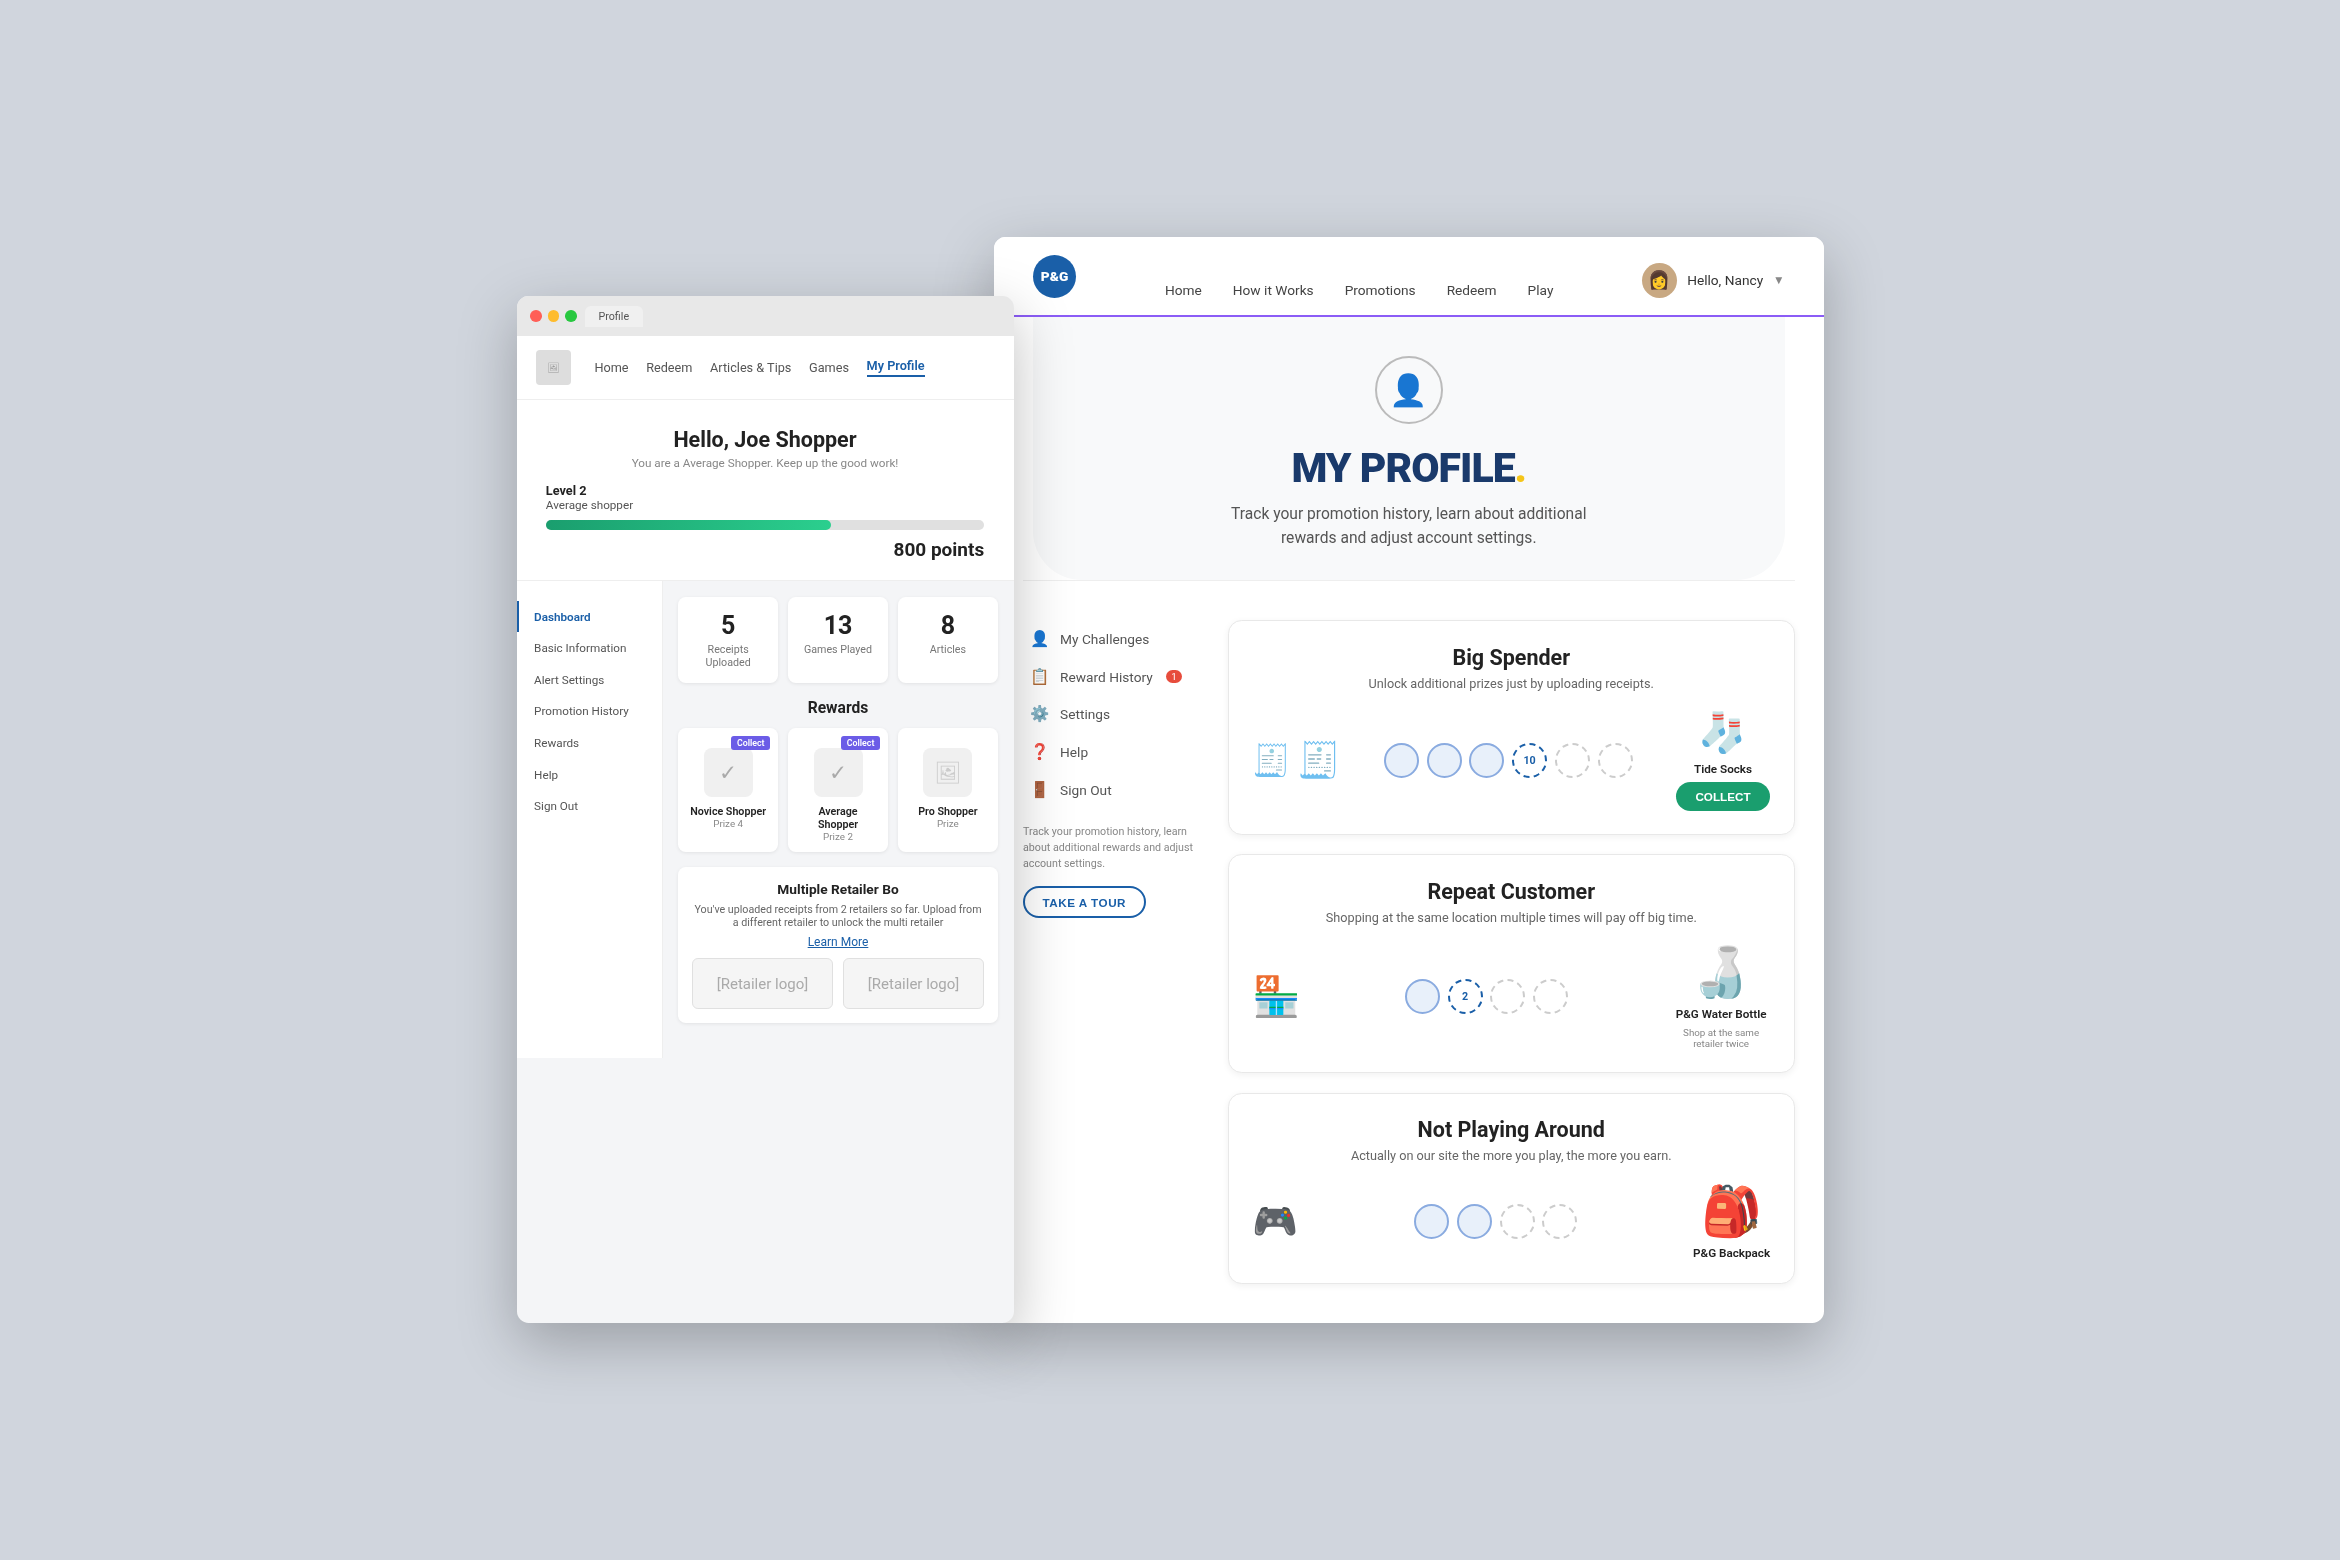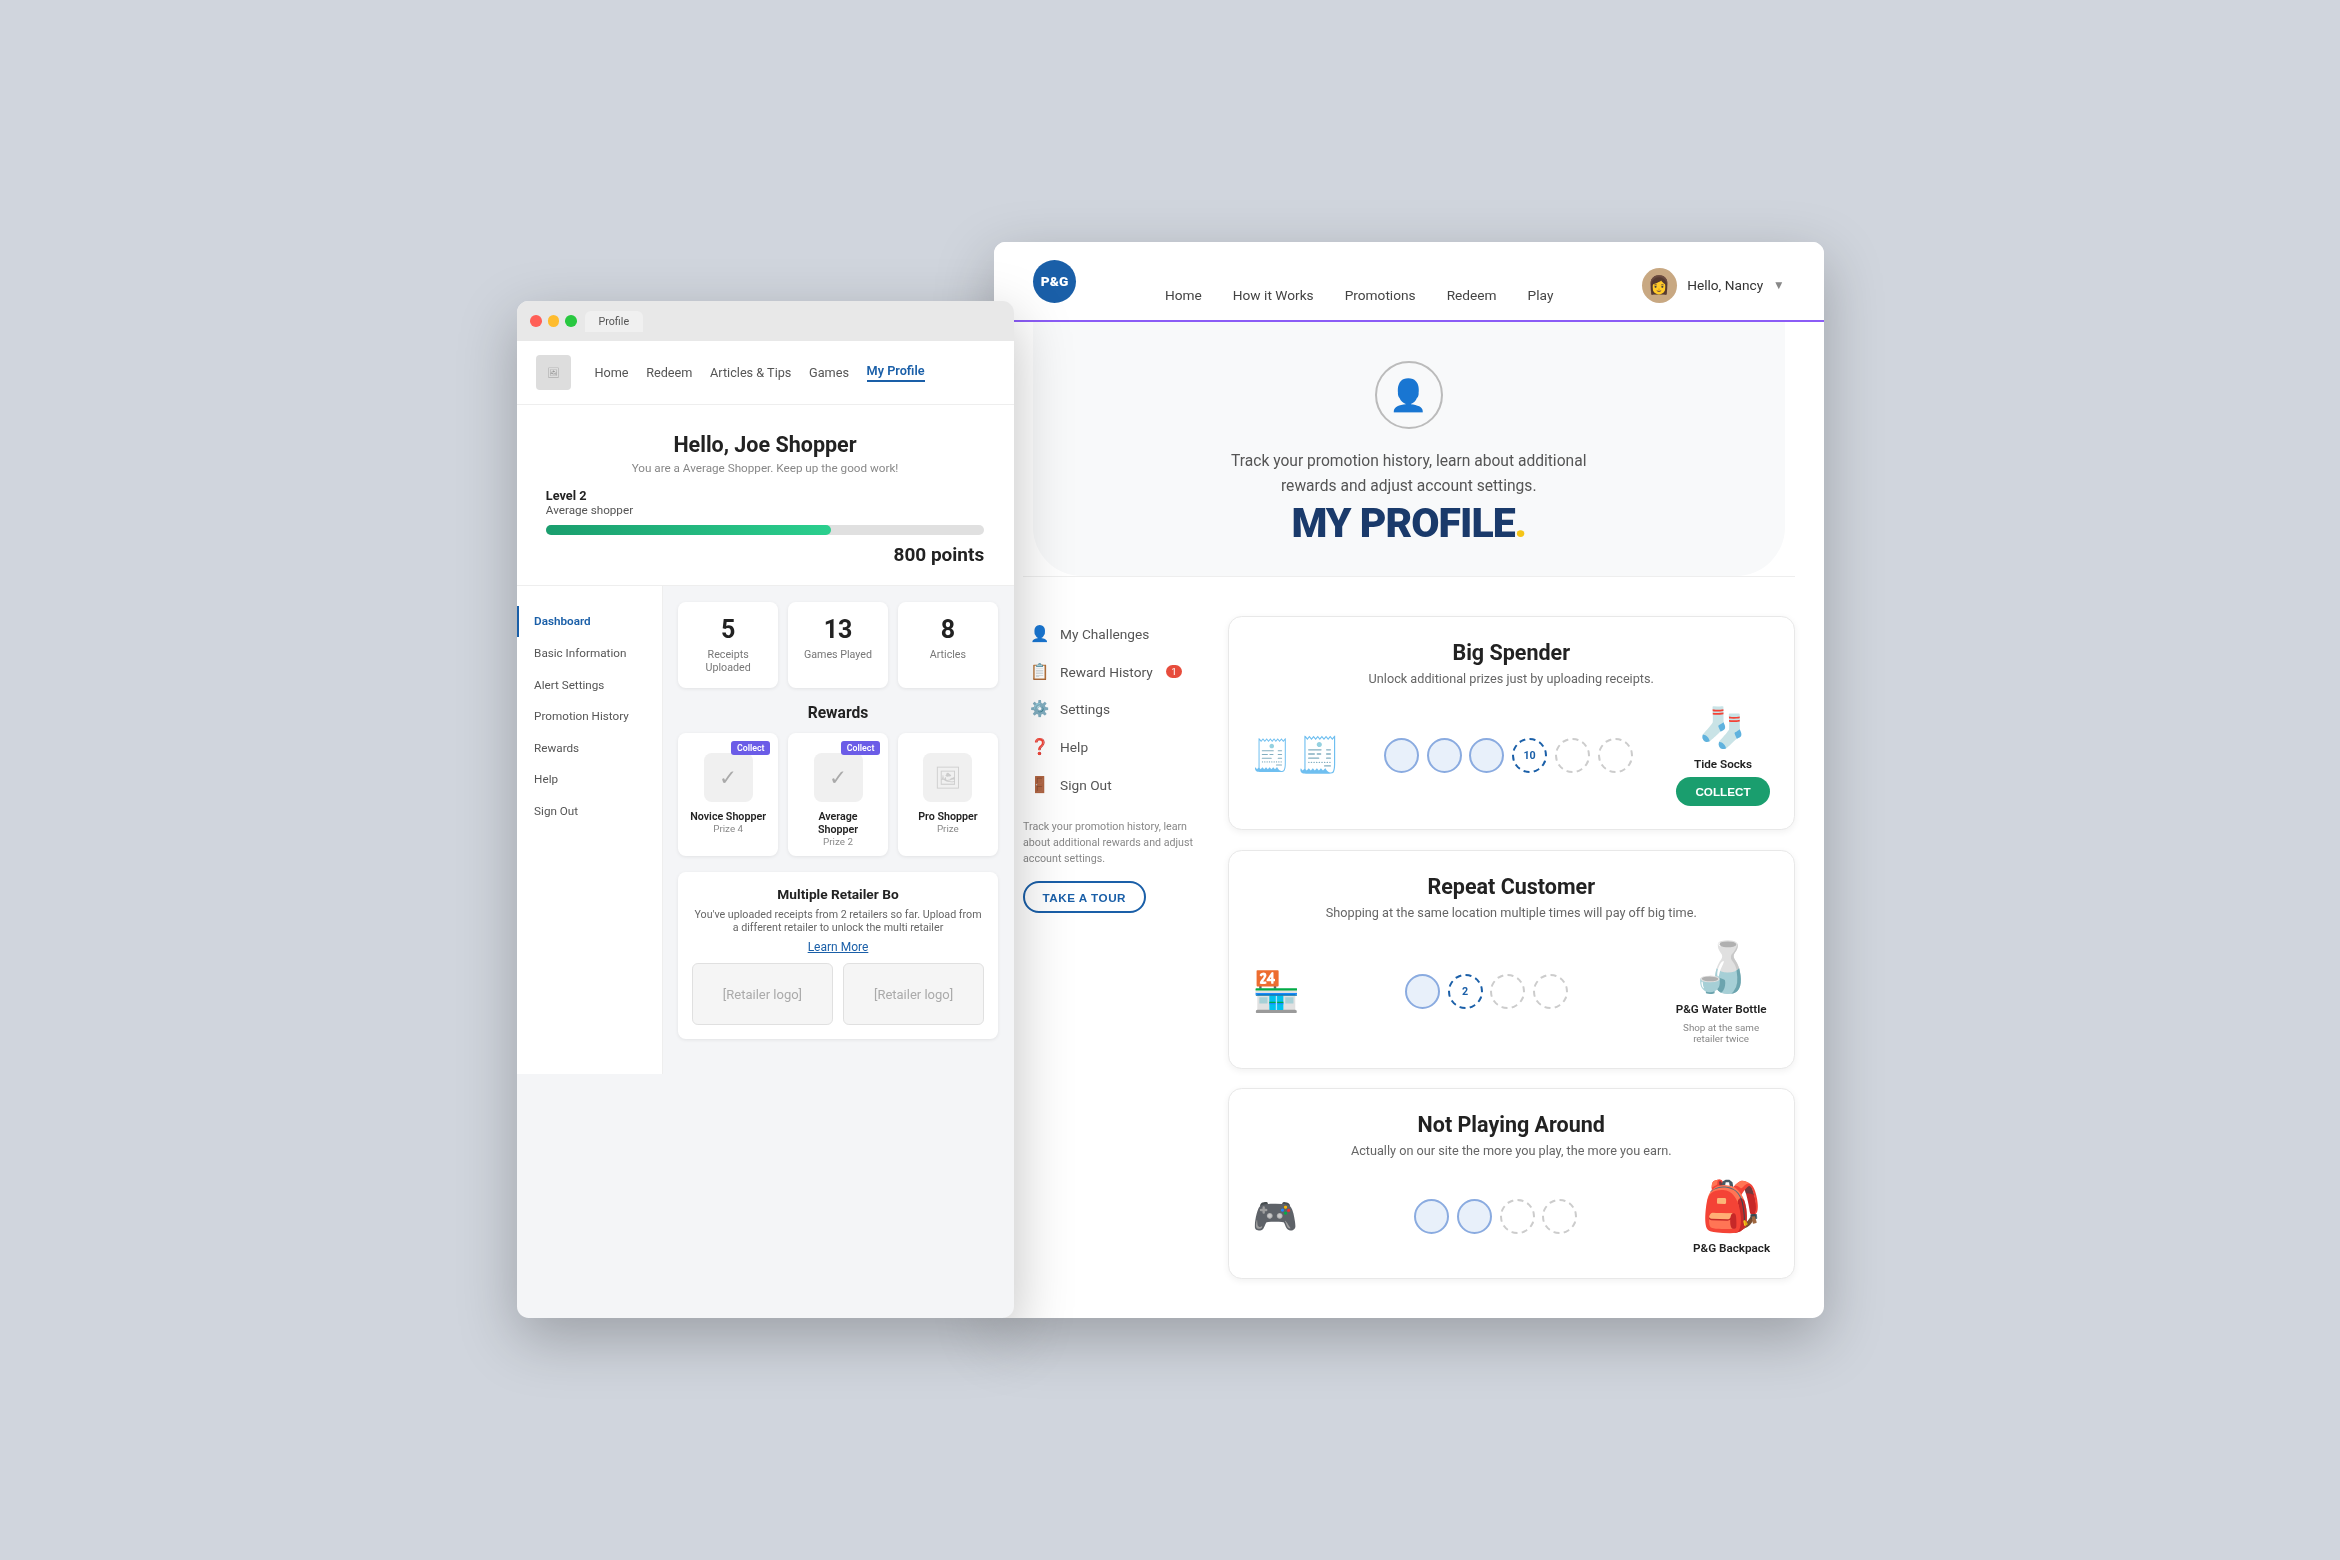--- a/index.html
+++ b/index.html
@@ -325,27 +325,27 @@
     }
 
     .retailer-logos {
       display: flex;
       gap: 9.8px;
       margin-top: 9.8px;
     }
 
     .retailer-logo-box {
       flex: 1;
-      height: 62px;
+      height: 51px;
       background: #f5f5f5;
       border-radius: 5.9px;
       display: flex;
       align-items: center;
       justify-content: center;
-      font-size: 13px;
+      font-size: 15px;
       color: #aaa;
       border: 1px solid #e0e0e0;
     }
 
     
     .main-browser {
       flex: 1;
       background: #fff;
       border-radius: 11.7px;
       box-shadow: 0 19.5px 59px rgba(0,0,0,0.25);
@@ -719,25 +719,25 @@
       </div>
       <div class="user-greeting">
         <div class="user-avatar">👩</div>
         <span>Hello, Nancy</span>
         <span style="font-size:11.7px; color:#888;">▼</span>
       </div>
     </div>
 
     <div style="background: #f8f9fa; padding: 39px 59px 29px; text-align: center; border-radius: 0 0 49px 49px; margin: 0 39px;">
       <div class="profile-icon-circle">👤</div>
-      <div style="font-size: 15.6px; color: #555; margin-top: 9.8px; line-height: 1.6; white-space: pre-line;">Track your promotion history, learn about additional
-rewards and adjust account settings.</div>
       <div style="font-size: 41px; font-weight: 900; color: #1a3a6b; letter-spacing: -1px;">
         <span>MY PROFILE</span><span style="color: #f5c518;">.</span>
       </div>
+      <div style="font-size: 15.6px; color: #555; margin-top: 9.8px; line-height: 1.6; white-space: pre-line;">Track your promotion history, learn about additional
+rewards and adjust account settings.</div>
     </div>
 
     <div class="separator"></div>
 
     <div class="main-content-area">
 
       <div class="main-sidebar">
         <div class="main-sidebar-item">
           <span class="main-sidebar-icon">👤</span>
           <span>My Challenges</span>

